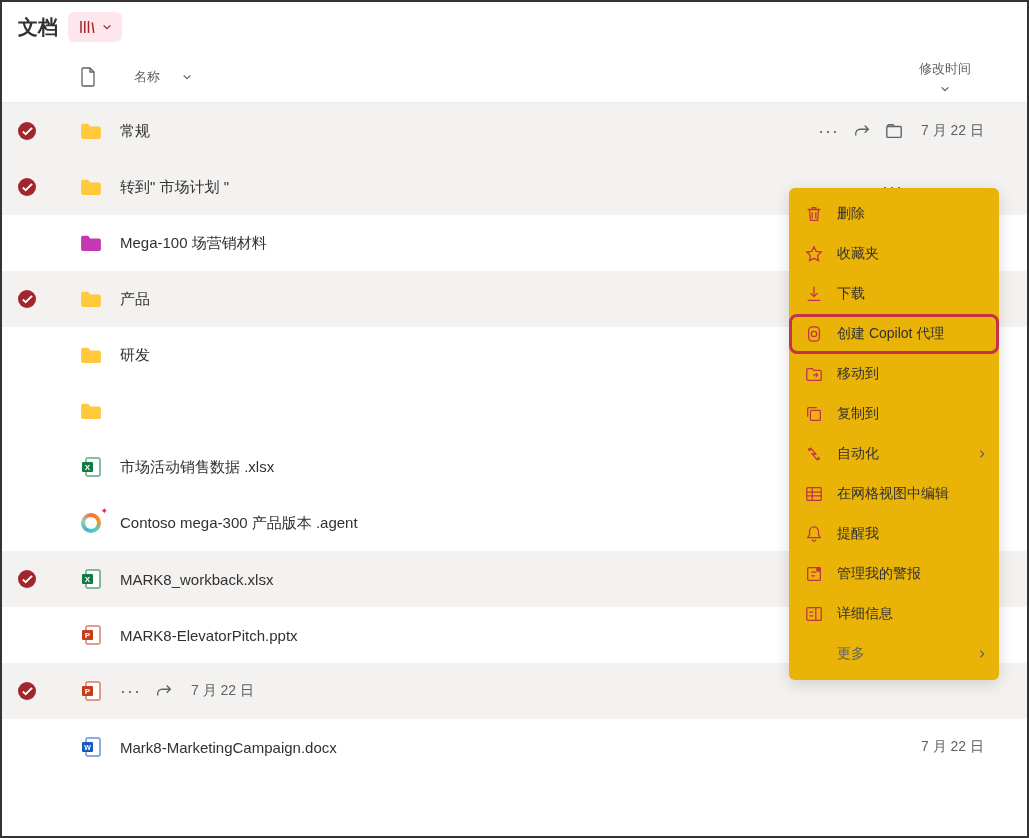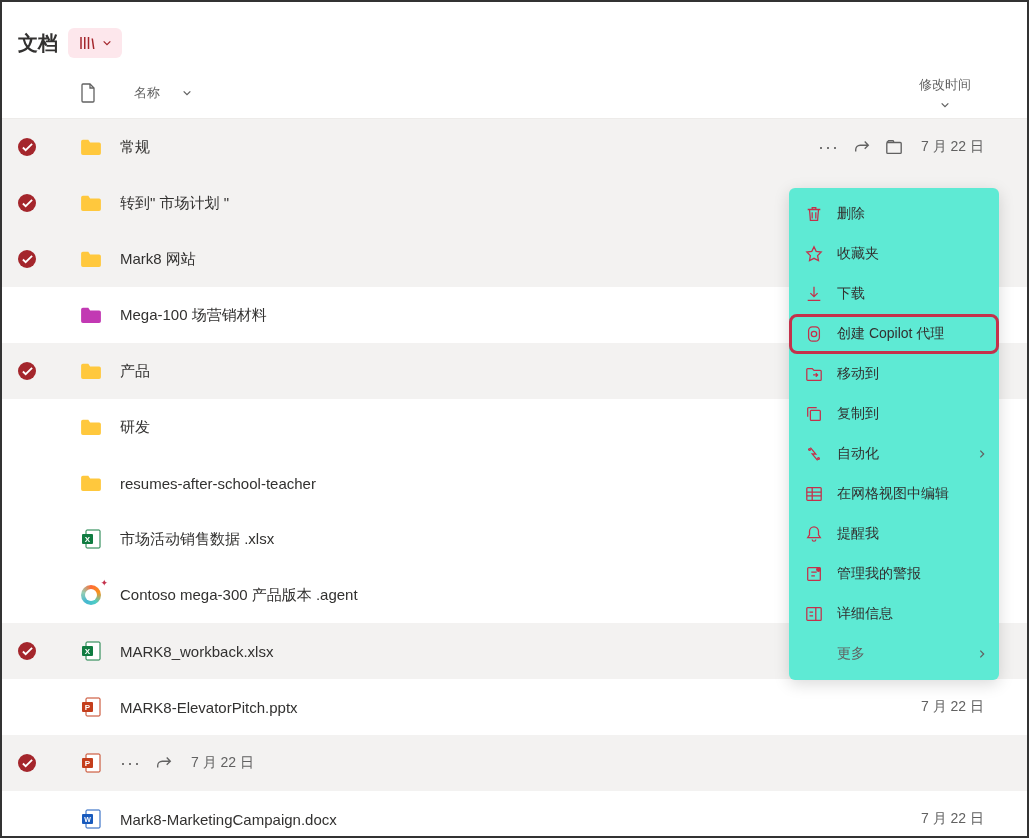--- a/index.html
+++ b/index.html
@@ -1,18 +1,18 @@
 <!DOCTYPE html>
 <html><head>
 <meta charset="utf-8">
 <style>
 * { margin: 0; padding: 0; box-sizing: border-box; }
 body { font-family: "Segoe UI", "Microsoft YaHei", sans-serif; font-size: 14px; color: #323130; background: #fff; width: 1029px; height: 838px; overflow: hidden; border: 2px solid #333; }
 
-.top-bar { display: flex; align-items: center; padding: 10px 16px; gap: 10px; margin-top: 16px; }
+.top-bar { display: flex; align-items: center; padding: 10px 16px; gap: 10px; }
 .top-title { font-size: 20px; font-weight: 600; }
 .view-btn { display: flex; align-items: center; gap: 6px; background: #fde7ec; border-radius: 6px; padding: 6px 10px; cursor: pointer; }
 .view-btn svg { width: 18px; height: 18px; }
 .view-btn .chev { width: 10px; height: 10px; }
 
 .header-row { display: flex; align-items: center; padding: 8px 16px 8px 78px; color: #616161; font-size: 13px; border-bottom: 1px solid #edebe9; }
 .header-row .doc-icon { margin-right: 38px; }
 .header-row .col-name { display: flex; align-items: center; gap: 22px; flex: 1; cursor: pointer; }
 .header-row .col-modified { display: flex; align-items: center; gap: 6px; margin-right: 40px; cursor: pointer; flex-direction: column; }
 
@@ -32,21 +32,21 @@
 .row .share-icon, .row .move-icon { width: 18px; height: 18px; cursor: pointer; }
 
 .folder-yellow { width: 22px; height: 18px; }
 .folder-purple { width: 22px; height: 18px; }
 .excel-icon, .ppt-icon, .word-icon { width: 20px; height: 20px; }
 
 .agent-icon { width: 20px; height: 20px; border-radius: 50%; background: conic-gradient(#ff6b35, #f7931e, #4ecdc4, #45b7d1, #96ceb4, #ff6b35); position: relative; }
 .agent-icon::after { content: ""; position: absolute; inset: 4px; background: #fff; border-radius: 50%; }
 .ai-badge { position: absolute; top: -6px; right: -6px; font-size: 9px; color: #c4314b; }
 
-.context-menu { position: absolute; top: 188px; right: 30px; width: 210px; background: #5eead4; border-radius: 6px; box-shadow: 0 4px 16px rgba(0,0,0,0.15); padding: 6px 0; z-index: 100; }
+.context-menu { position: absolute; top: 188px; right: 30px; width: 210px; background: #eab308; border-radius: 6px; box-shadow: 0 4px 16px rgba(0,0,0,0.15); padding: 6px 0; z-index: 100; }
 .context-menu .mi { display: flex; align-items: center; gap: 14px; padding: 11px 16px; cursor: pointer; color: #323130; font-size: 14px; position: relative; }
 .context-menu .mi svg { width: 18px; height: 18px; flex-shrink: 0; }
 .context-menu .mi .chev-r { position: absolute; right: 12px; width: 10px; height: 10px; }
 .context-menu .mi.highlighted { outline: 3px solid #c4314b; outline-offset: -3px; border-radius: 8px; }
 .context-menu .mi-more { padding-left: 48px; color: #616161; }
 
 .chev-down { width: 10px; height: 10px; }
 </style>
 </head>
 <body>
@@ -122,38 +122,20 @@
           <path fill="#ffc83d" d="M1 4a2 2 0 012-2h6l2 3h10a2 2 0 012 2v10a2 2 0 01-2 2H3a2 2 0 01-2-2V4z"></path>
         </svg>
       </div>
     <div class="name">转到" 市场计划 "</div>
     <div class="actions">
         <span class="more-dots">···</span>
       </div>
     <div class="date"></div>
   </div>
 
-  <div class="row sel">
-    <div class="radio checked">
-        <svg viewBox="0 0 12 12">
-          <path d="M1 6l3 3 7-7" stroke="#fff" stroke-width="2" fill="none"></path>
-        </svg>
-      </div>
-    <div class="indent"></div>
-    <div class="file-icon">
-        <svg class="folder-yellow" viewBox="0 0 24 20">
-          <path fill="#ffc83d" d="M1 4a2 2 0 012-2h6l2 3h10a2 2 0 012 2v10a2 2 0 01-2 2H3a2 2 0 01-2-2V4z"></path>
-        </svg>
-      </div>
-    <div class="name">Mark8 网站</div>
-    <div class="actions">
-        <span class="more-dots">···</span>
-      </div>
-    <div class="date"></div>
-  </div>
 
   <div class="row">
     <div class="radio empty"></div>
     <div class="indent"></div>
     <div class="file-icon">
         <svg class="folder-purple" viewBox="0 0 24 20">
           <path fill="#c239b3" d="M1 4a2 2 0 012-2h6l2 3h10a2 2 0 012 2v10a2 2 0 01-2 2H3a2 2 0 01-2-2V4z"></path>
         </svg>
       </div>
     <div class="name">Mega-100 场营销材料</div>
@@ -192,21 +174,20 @@
   </div>
 
   <div class="row">
     <div class="radio empty"></div>
     <div class="indent"></div>
     <div class="file-icon">
         <svg class="folder-yellow" viewBox="0 0 24 20">
           <path fill="#ffc83d" d="M1 4a2 2 0 012-2h6l2 3h10a2 2 0 012 2v10a2 2 0 01-2 2H3a2 2 0 01-2-2V4z"></path>
         </svg>
       </div>
-    <div class="name">resumes-after-school-teacher</div>
     <div class="date"></div>
   </div>
 
   <div class="row">
     <div class="radio empty"></div>
     <div class="indent"></div>
     <div class="file-icon">
         <svg class="excel-icon" viewBox="0 0 20 20">
           <rect x="5" y="1" width="14" height="18" rx="1" fill="#fff" stroke="#107c41" stroke-width="1"></rect>
           <rect x="1" y="5" width="11" height="10" rx="1" fill="#107c41"></rect>

